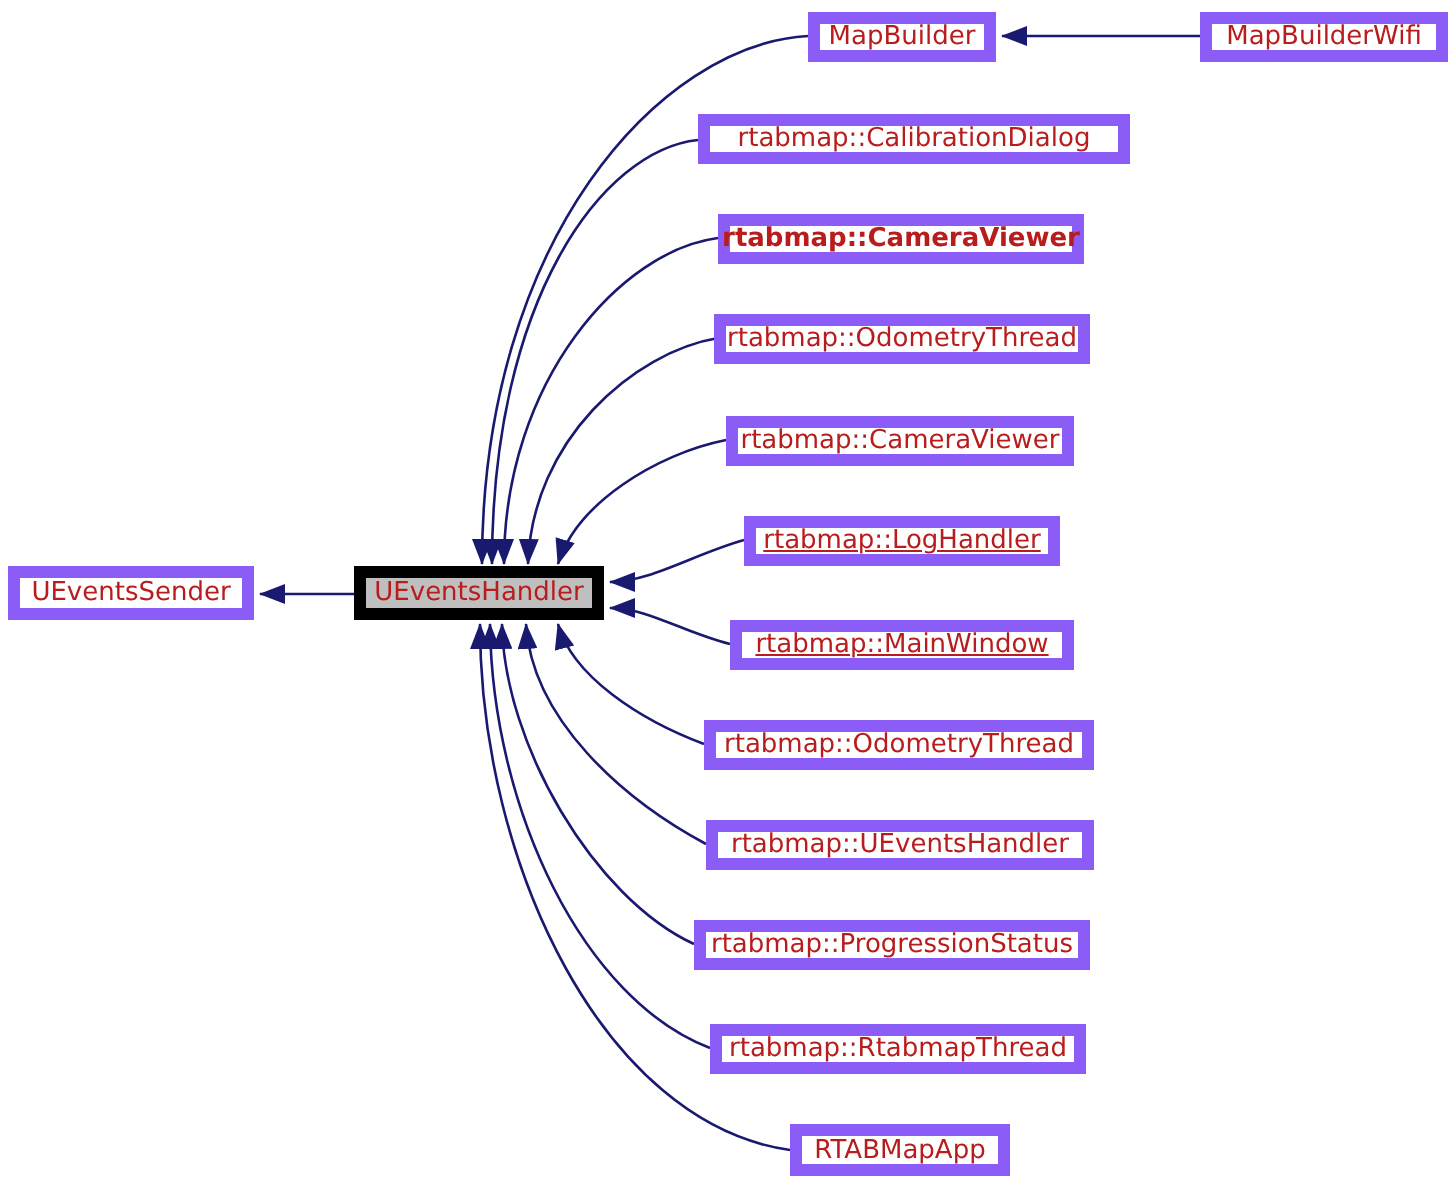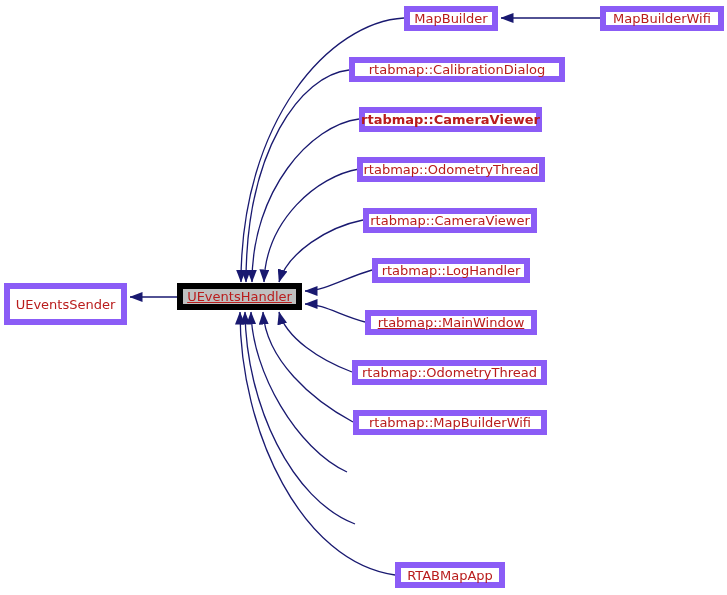--- a/index.html
+++ b/index.html
@@ -37,21 +37,20 @@
     display: flex;
     align-items: center;
     justify-content: center;
     white-space: nowrap;
     cursor: pointer;
   }
   .node.highlight {
     background: #bfbfbf;
     border-color: #000000;
     cursor: default;
-    text-decoration: underline;
   }
 </style>
 </head>
 <body>
 
 <div class="canvas">
 
   <svg class="edges-svg" width="727" height="595" viewBox="0 0 727 595" xmlns="http://www.w3.org/2000/svg">
     <defs>
       <marker id="arrow" viewBox="0 0 13 10" refX="12.5" refY="5" markerWidth="13" markerHeight="10" markerUnits="userSpaceOnUse" orient="auto">
@@ -69,41 +68,43 @@
     <path class="edge" d="M 363,220 C 328,227 288,252 279,282" marker-end="url(#arrow)"></path>
     <path class="edge" d="M 372,270 C 347,277 325,291 305,291" marker-end="url(#arrow)"></path>
     <path class="edge" d="M 365,322 C 341,316 324,304 305,304" marker-end="url(#arrow)"></path>
     <path class="edge" d="M 352,372 C 320,360 286,338 279,312" marker-end="url(#arrow)"></path>
     <path class="edge" d="M 353,422 C 312,400 266,360 263,312" marker-end="url(#arrow)"></path>
     <path class="edge" d="M 347,472 C 297,449 252,372 251,312" marker-end="url(#arrow)"></path>
     <path class="edge" d="M 355,524 C 292,500 246,405 245,312" marker-end="url(#arrow)"></path>
     <path class="edge" d="M 395,575 C 302,562 240,432 240,312" marker-end="url(#arrow)"></path>
   </svg>
 
-  <div class="node" style="left:4px; top:283px; width:123px; height:42px;">UEventsSender</div>
+  <div class="node" style="left:4px; top:283px; width:123px; height:27px;">UEventsSender</div>
 
   <div class="node highlight" style="left:177px; top:283px; width:125px; height:27px;">UEventsHandler</div>
 
   <div class="node" style="left:404px; top:6px; width:94px; height:25px;">MapBuilder</div>
 
   <div class="node" style="left:600px; top:6px; width:124px; height:25px;">MapBuilderWifi</div>
 
   <div class="node" style="left:349px; top:57px; width:216px; height:25px;">rtabmap::CalibrationDialog</div>
 
   <div class="node" style="left:359px; top:107px; width:183px; height:25px;font-weight:bold;">rtabmap::CameraViewer</div>
 
   <div class="node" style="left:357px; top:157px; width:188px; height:25px;">rtabmap::OdometryThread</div>
 
   <div class="node" style="left:363px; top:208px; width:174px; height:25px;">rtabmap::CameraViewer</div>
 
-  <div class="node" style="left:372px; top:258px; width:158px; height:25px;">rtabmap::LogHandler</div>
+  <div class="node" style="left:372px; top:258px; width:158px; height:25px;text-decoration:underline;">rtabmap::LogHandler</div>
 
   <div class="node" style="left:365px; top:310px; width:172px; height:25px;text-decoration:underline;">rtabmap::MainWindow</div>
 
   <div class="node" style="left:352px; top:360px; width:195px; height:25px;">rtabmap::OdometryThread</div>
 
-  <div class="node" style="left:353px; top:410px; width:194px; height:25px;">rtabmap::MapBuilderWifi</div>
+  <div class="node" style="left:353px; top:410px; width:194px; height:25px;">rtabmap::UEventsHandler</div>
 
+  <div class="node" style="left:347px; top:460px; width:198px; height:25px;">rtabmap::ProgressionStatus</div>
 
+  <div class="node" style="left:355px; top:512px; width:188px; height:25px;">rtabmap::RtabmapThread</div>
 
   <div class="node" style="left:395px; top:562px; width:110px; height:26px;">RTABMapApp</div>
 
 </div>
 
 </body></html>

